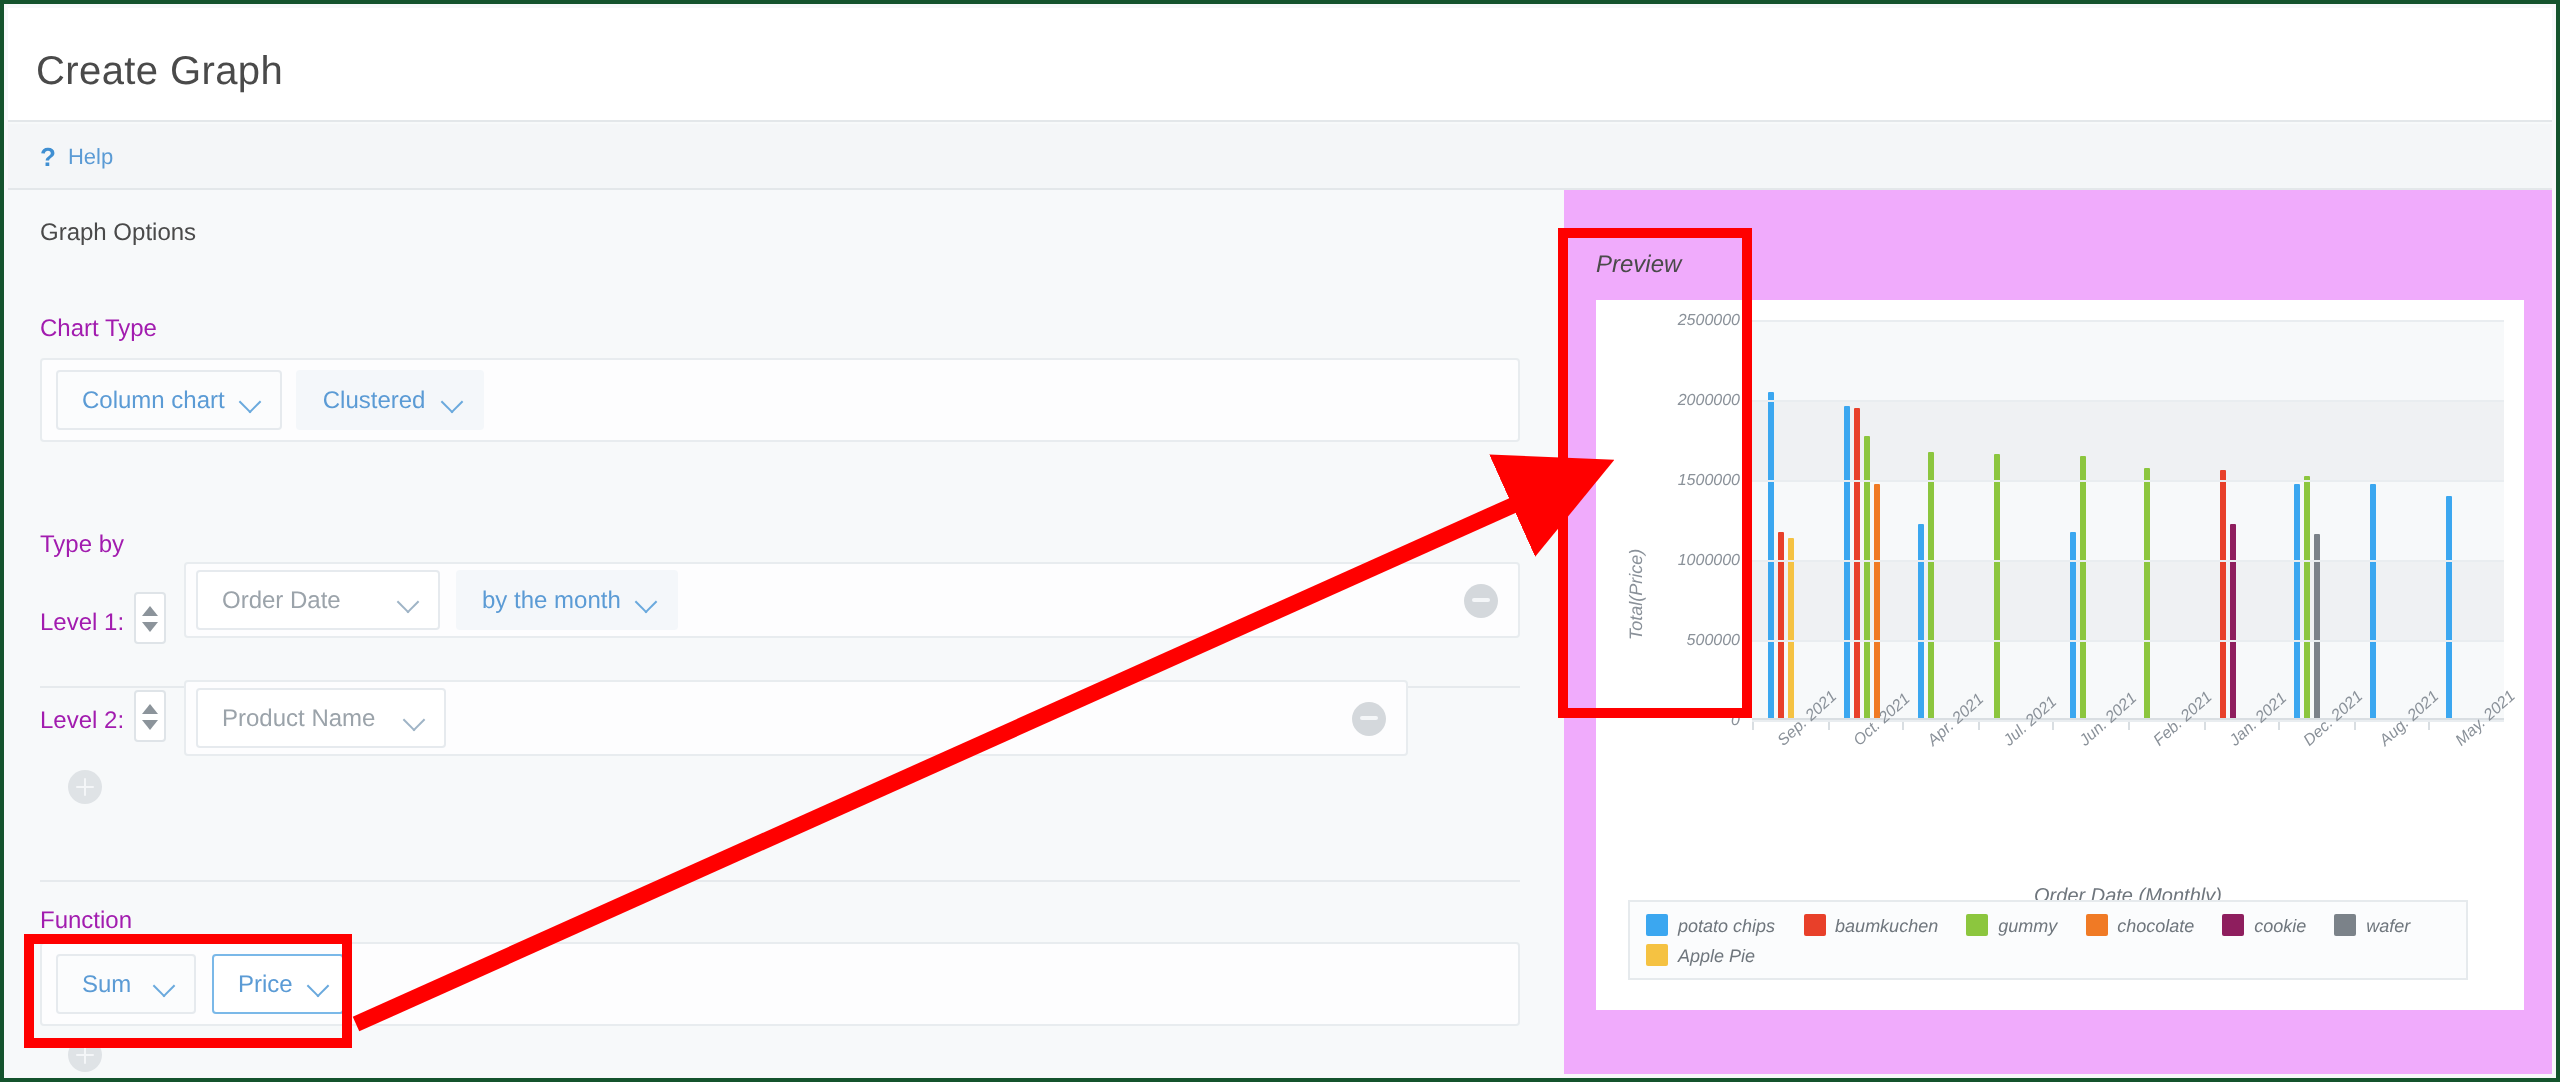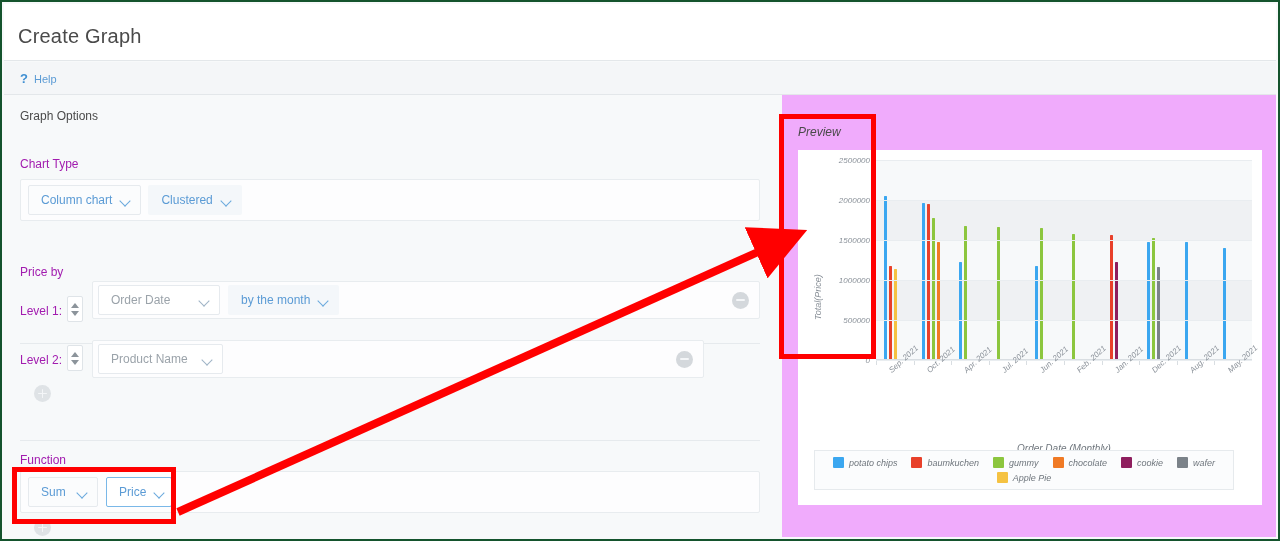--- a/index.html
+++ b/index.html
@@ -172,21 +172,20 @@
   .xaxis-title {
     position:absolute; left:78px; right:10px; top:258px;
     text-align:center; font-size:10px; color:#6f767d;margin-top:35px;
   }
   .legend {
     position:absolute; left:16px; right:2px; top:300px;
     border:1px solid #e6eaed; background:#fbfcfd;
     padding:6px 8px 6px 8px;
     display:flex; flex-wrap:wrap; gap:4px 14px;
     width:420px;
-    justify-content:center;
   }
   .legend-item { display:flex; align-items:center; gap:5px; font-size:9px; color:#6f767d; cursor:pointer; }
   .swatch { width:11px; height:11px; border-radius:1px; flex:0 0 auto; }
 
   
   .annot-box {
     position:absolute; border:5px solid #ff0000; pointer-events:none;
   }
   #annot-preview { left:777px; top:112px; width:97px; height:245px; }
   #annot-function { left:10px; top:465px; width:164px; height:57px; }
@@ -222,21 +221,21 @@
         <div class="dd nobox">
           <span>Clustered</span>
           <span class="chev"></span>
         </div>
       </div>
     </div>
 
     <div class="block-divider" style="top:248px;"></div>
 
     <div class="block" style="top:170px;">
-      <div class="field-label" style="left:16px; top:0;">Price by</div>
+      <div class="field-label" style="left:16px; top:0;">Type by</div>
 
       <div class="field-label" style="left:16px; top:39px;">Level 1:</div>
       <div class="spinner" style="position:absolute; left:63px; top:31px;">
         <span class="tri-up"></span>
         <span class="tri-dn"></span>
       </div>
       <div class="row-panel" style="left:88px; top:16px; width:668px; height:38px; padding:0 5px;">
         <div class="dd" style="width:122px; margin-right:8px;">
           <span class="gray-label" style="color:#9ba3aa;">Order Date</span>
           <span class="chev gray"></span>

